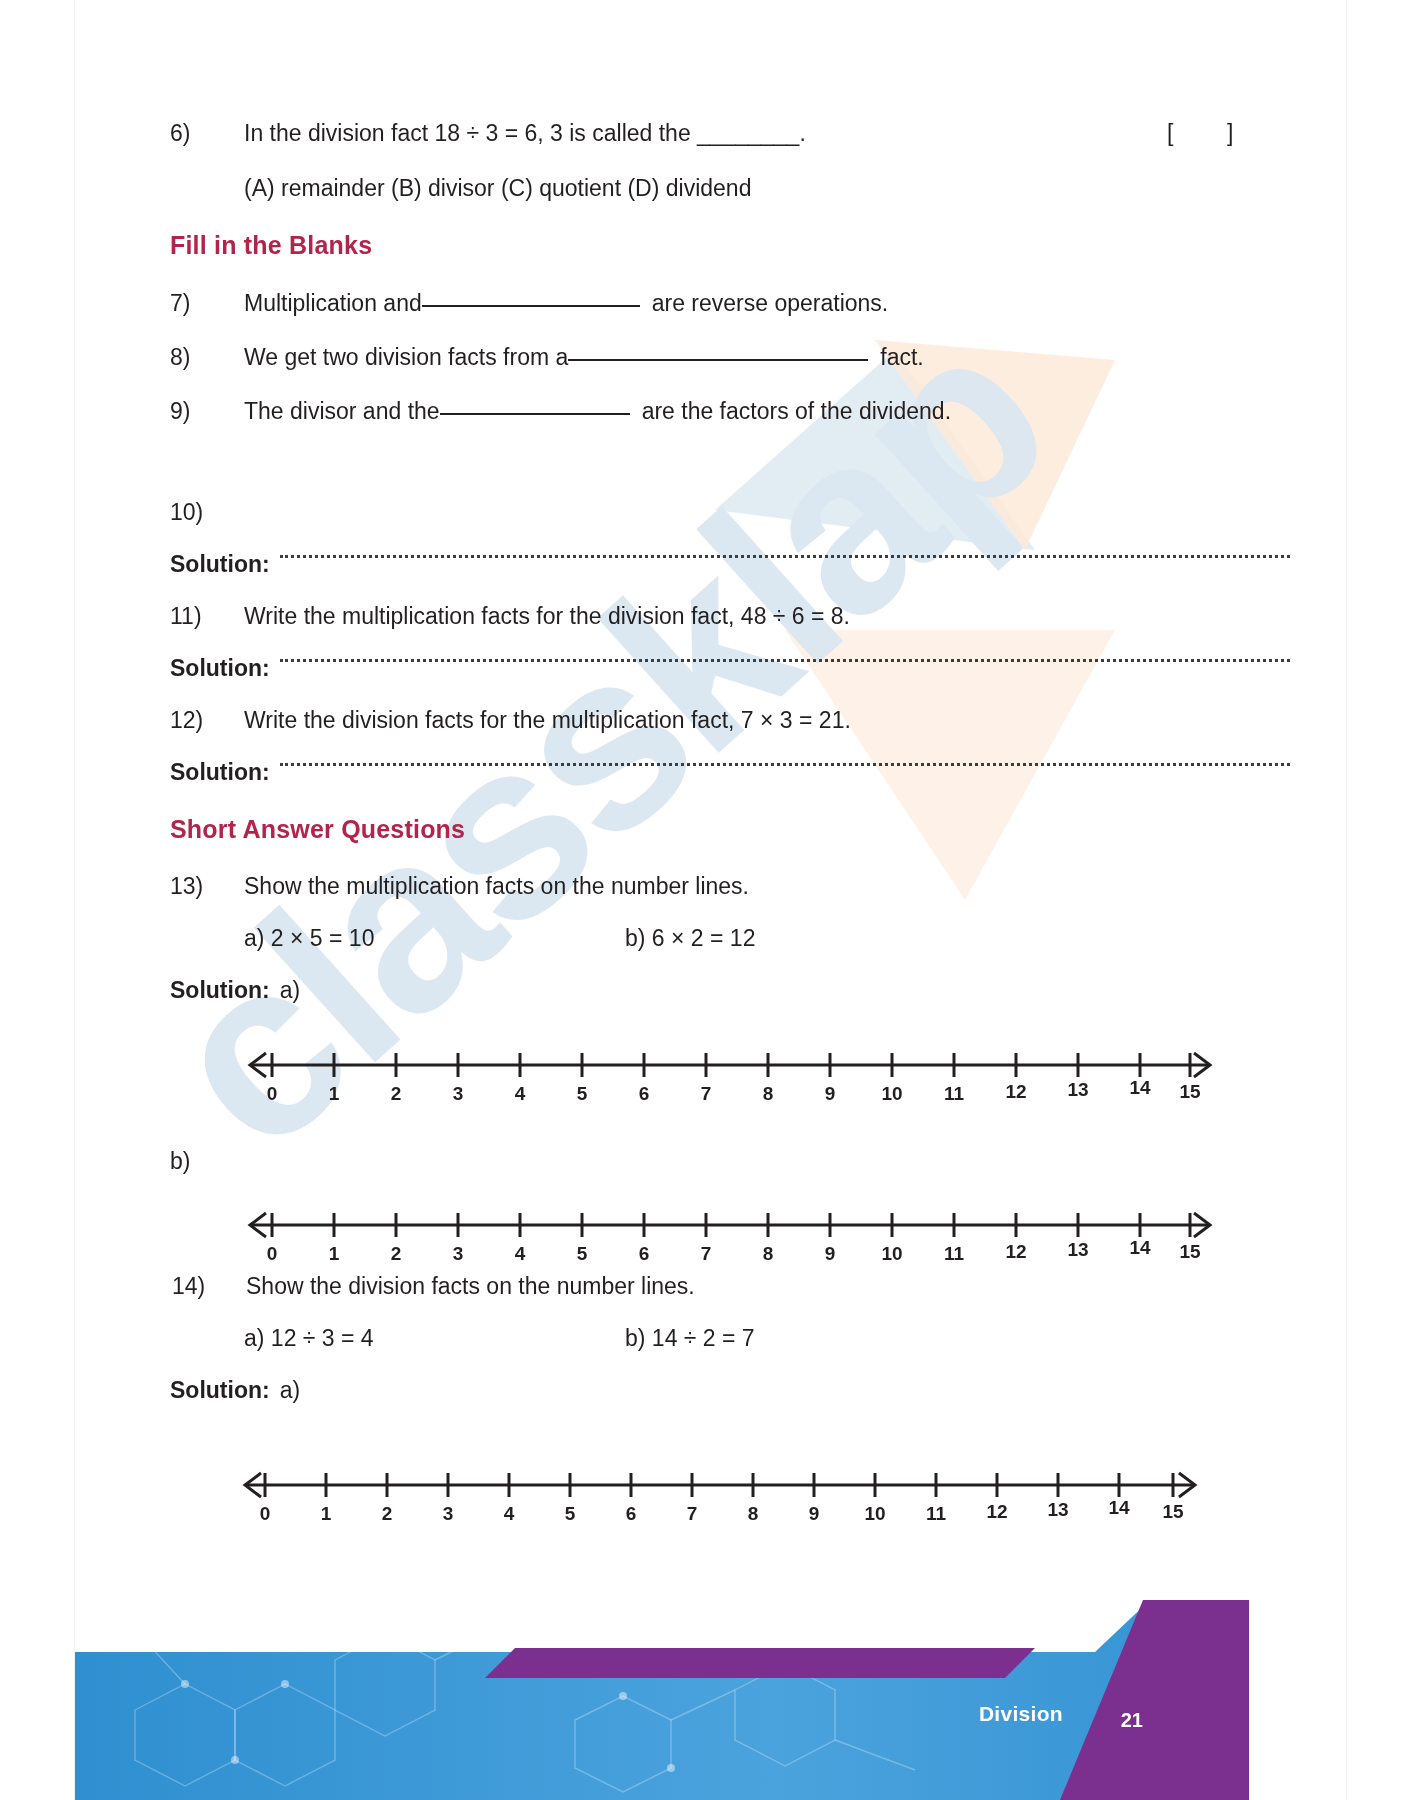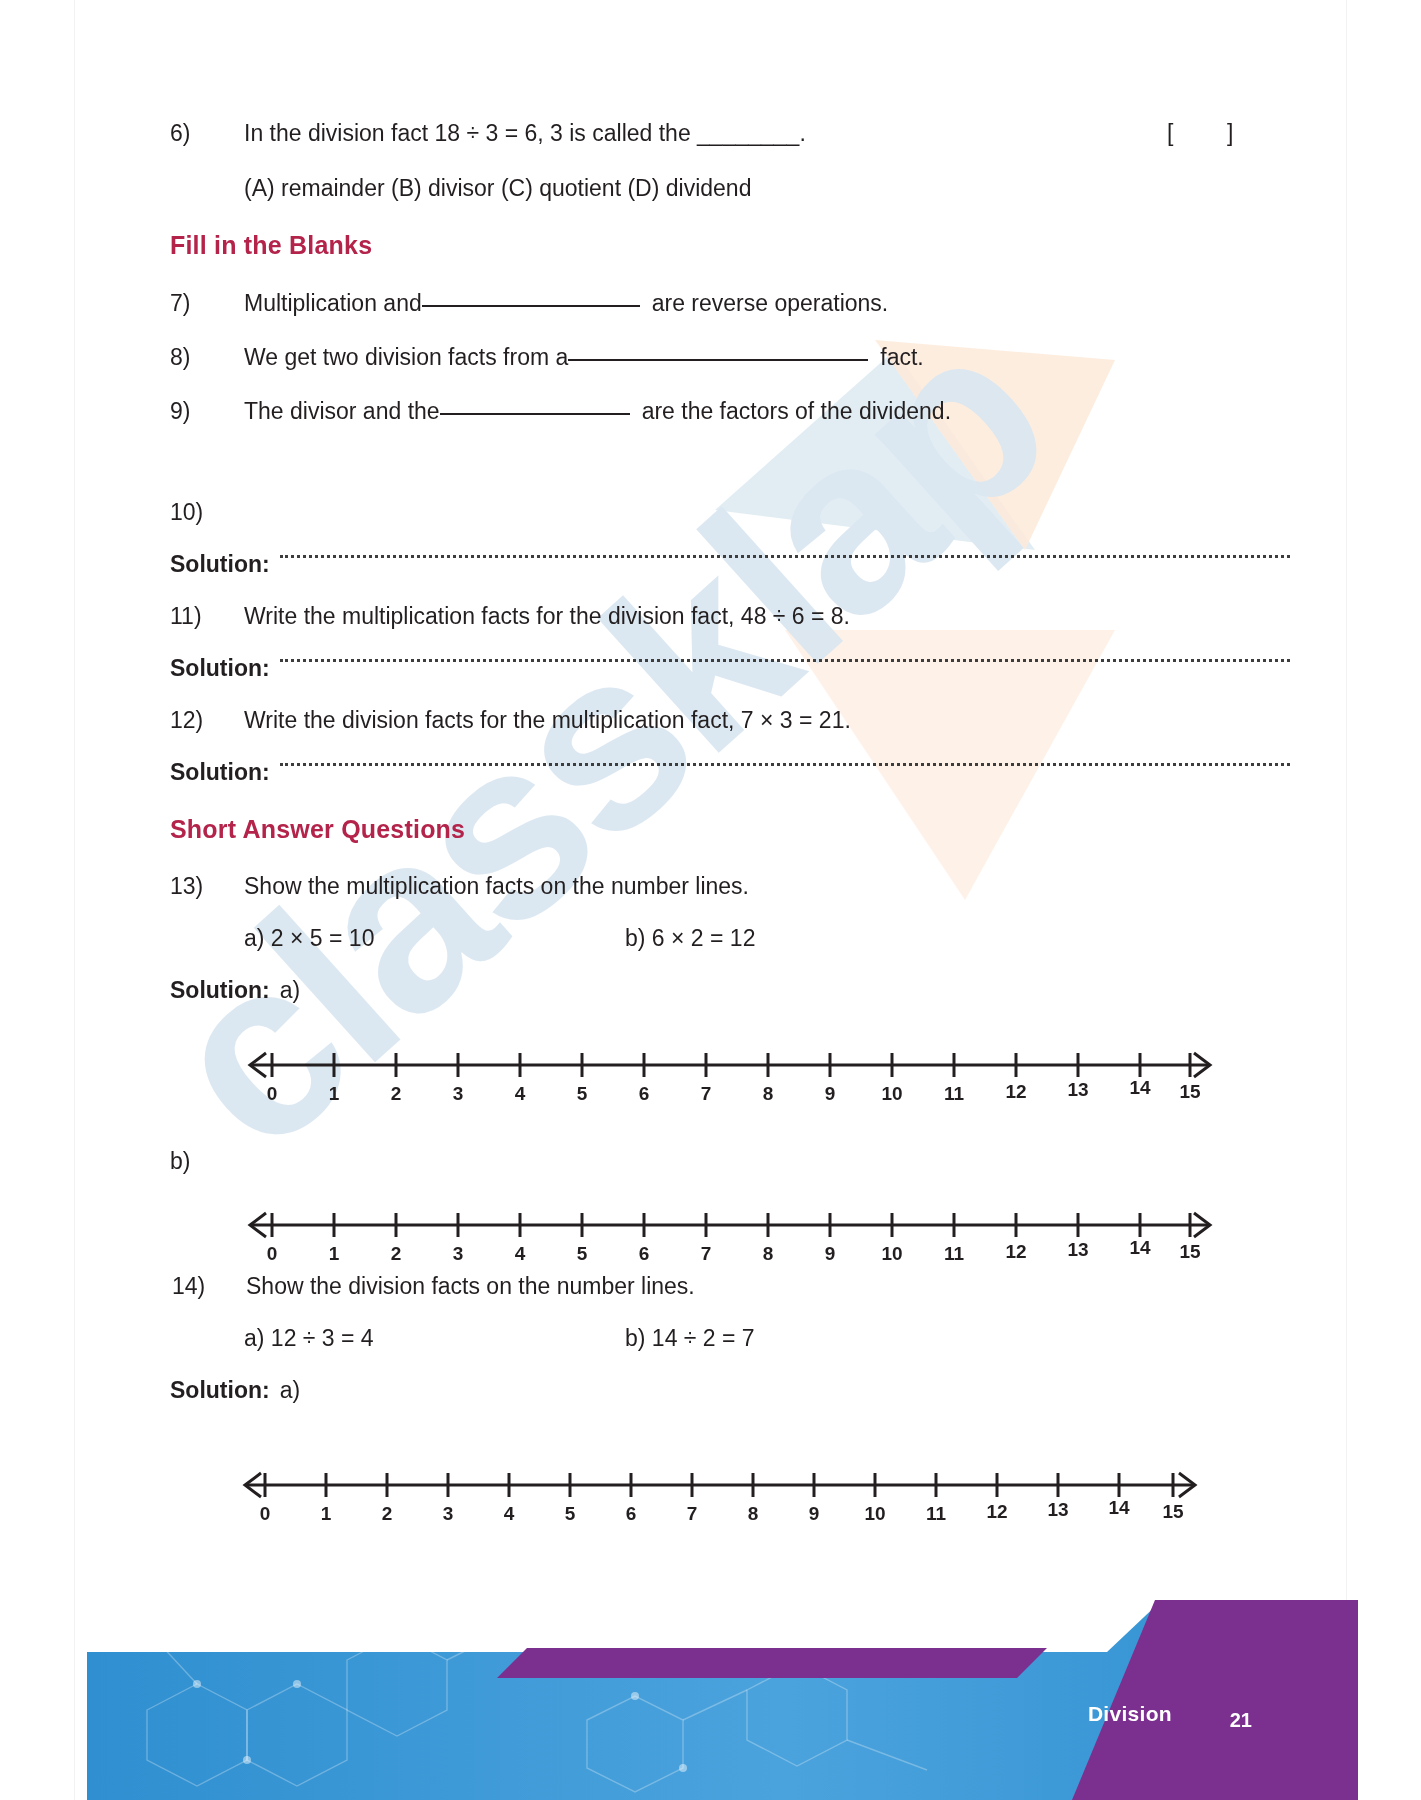--- a/index.html
+++ b/index.html
@@ -122,23 +122,23 @@
   
   .numline {
     position: absolute;
     left: 155px;
     width: 1010px;
     height: 70px;
   }
   
   .footer {
     position: absolute;
-    left: 12px;
+    left: 0;
     bottom: 0;
-    width: 1271px;
+    width: 1174px;
     height: 200px;
     z-index: 4;
     overflow: hidden;
   }
   .footer-label {
     position: absolute;
     right: 186px;
     bottom: 74px;
     font-size: 21px;
     font-weight: bold;

